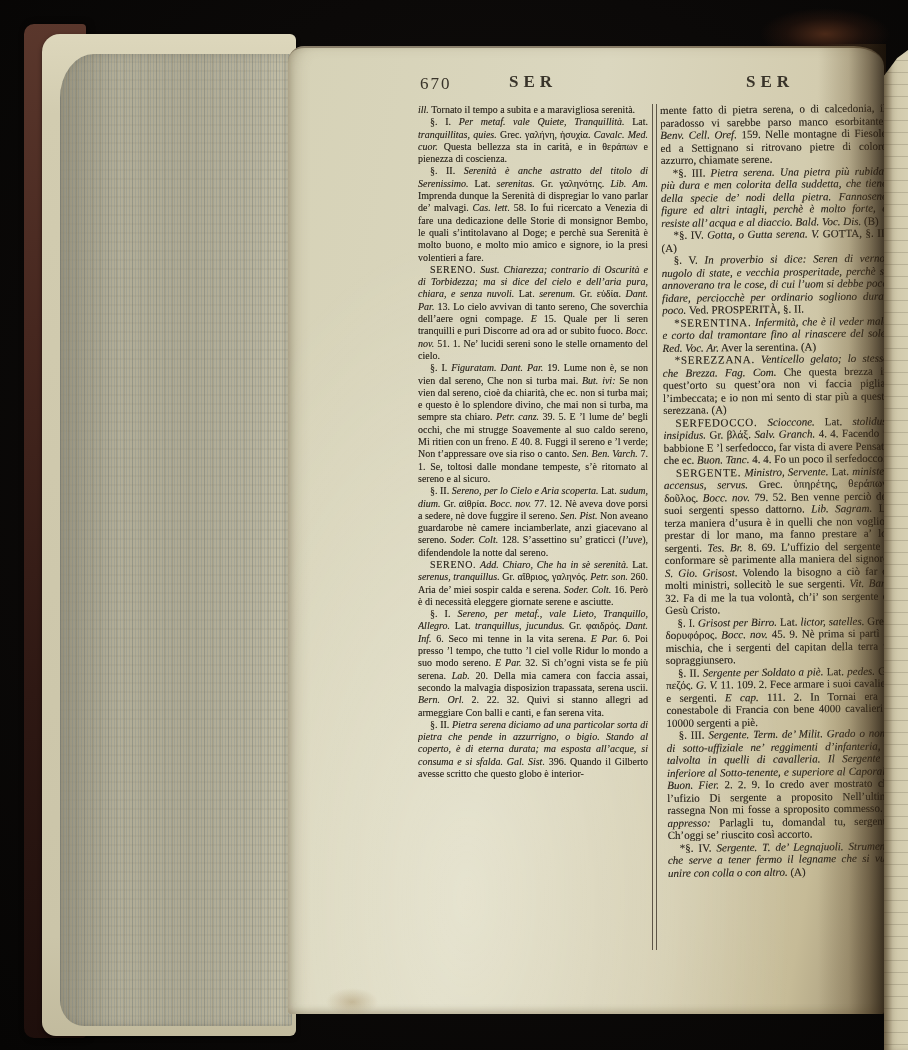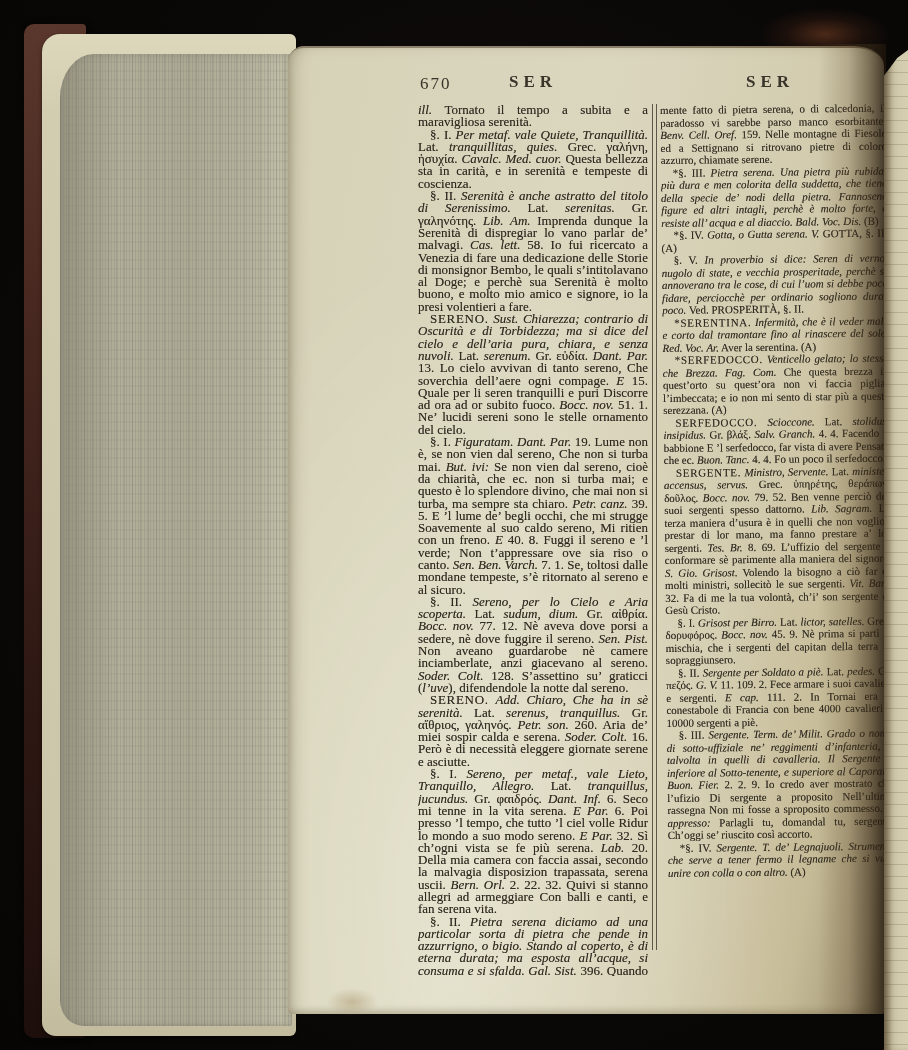--- a/index.html
+++ b/index.html
@@ -39,21 +39,21 @@
           repeating-linear-gradient(0deg, transparent 0 5px, rgba(85,78,60,.22) 5px 6px, transparent 6px 12px),
           linear-gradient(90deg,#b3a887 0%,#cfc7a9 35%,#d6cfb2 100%);
         box-shadow:inset 9px 0 9px -5px rgba(55,40,22,.65);}
   
   .pgnum{position:absolute;left:132px;top:26px;font-size:17px;letter-spacing:2px;color:#39342a;text-align:right;}
   .hdr{position:absolute;top:24px;font-size:17px;font-weight:700;letter-spacing:5px;color:#39342a;text-align:center;}
   .hdrL{left:130px;width:230px;}
   .hdrR{left:372px;width:220px;}
   .col{position:absolute;top:56px;color:#2f2a21;text-align:justify;overflow:hidden;
        text-shadow:0 0 .4px rgba(58,50,38,.55);}
-  .colL{left:130px;width:230px;height:872px;font-size:13px;line-height:12.3px;}
+  .colL{left:130px;width:230px;height:872px;font-size:10px;line-height:12.3px;}
   .colR{left:372px;width:226px;height:884px;font-size:11px;line-height:12.5px;
         transform:rotate(-0.6deg);transform-origin:0 0;}
   .para{margin:0;}
   .para.ind{text-indent:12px;}
   .it{font-style:italic;}
   .hw{font-weight:400;letter-spacing:.7px;}
   .divider{position:absolute;left:364px;top:56px;height:846px;width:3px;
         border-left:1px solid rgba(62,54,42,.8);border-right:1px solid rgba(62,54,42,.8);}
   .stain{position:absolute;left:38px;top:940px;width:52px;height:28px;
         background:radial-gradient(closest-side, rgba(150,122,76,.38), rgba(150,122,76,.14) 60%, transparent 100%);}
@@ -66,37 +66,37 @@
   <div class="cover"></div>
   <div class="stack"></div>
   <div class="fore"></div>
 
   <div class="page">
     <div class="pgnum">670</div>
     <div class="hdr hdrL">SER</div>
     <div class="hdr hdrR">SER</div>
     <div class="col colL">
         <p class="para"><span class="it">ill.</span><span> Tornato il tempo a subita e a maravigliosa serenità.</span></p>
-        <p class="para ind"><span>§. I. </span><span class="it">Per metaf. vale Quiete, Tranquillità.</span><span> Lat. </span><span class="it">tranquillitas, quies.</span><span> Grec. γαλήνη, ἡσυχία. </span><span class="it">Cavalc. Med. cuor.</span><span> Questa bellezza sta in carità, e in serenità e tempeste di coscienza.</span></p>
+        <p class="para ind"><span>§. I. </span><span class="it">Per metaf. vale Quiete, Tranquillità.</span><span> Lat. </span><span class="it">tranquillitas, quies.</span><span> Grec. γαλήνη, ἡσυχία. </span><span class="it">Cavalc. Med. cuor.</span><span> Questa bellezza sta in carità, e in θεράπων e pienezza di coscienza.</span></p>
         <p class="para ind"><span>§. II. </span><span class="it">Serenità è anche astratto del titolo di Serenissimo.</span><span> Lat. </span><span class="it">serenitas.</span><span> Gr. γαληνότης. </span><span class="it">Lib. Am.</span><span> Imprenda dunque la Serenità di dispregiar lo vano parlar de’ malvagi. </span><span class="it">Cas. lett.</span><span> 58. Io fui ricercato a Venezia di fare una dedicazione delle Storie di monsignor Bembo, le quali s’intitolavano al Doge; e perchè sua Serenità è molto buono, e molto mio amico e signore, io la presi volentieri a fare.</span></p>
         <p class="para ind"><span class="hw">SERENO.</span><span> </span><span class="it">Sust. Chiarezza; contrario di Oscurità e di Torbidezza; ma si dice del cielo e dell’aria pura, chiara, e senza nuvoli.</span><span> Lat. </span><span class="it">serenum.</span><span> Gr. εὐδία. </span><span class="it">Dant. Par.</span><span> 13. Lo cielo avvivan di tanto sereno, Che soverchia dell’aere ogni compage. </span><span class="it">E</span><span> 15. Quale per li seren tranquilli e puri Discorre ad ora ad or subito fuoco. </span><span class="it">Bocc. nov.</span><span> 51. 1. Ne’ lucidi sereni sono le stelle ornamento del cielo.</span></p>
         <p class="para ind"><span>§. I. </span><span class="it">Figuratam. Dant. Par.</span><span> 19. Lume non è, se non vien dal sereno, Che non si turba mai. </span><span class="it">But. ivi:</span><span> Se non vien dal sereno, cioè da chiarità, che ec. non si turba mai; e questo è lo splendore divino, che mai non si turba, ma sempre sta chiaro. </span><span class="it">Petr. canz.</span><span> 39. 5. E ’l lume de’ begli occhi, che mi strugge Soavemente al suo caldo sereno, Mi ritien con un freno. </span><span class="it">E</span><span> 40. 8. Fuggi il sereno e ’l verde; Non t’appressare ove sia riso o canto. </span><span class="it">Sen. Ben. Varch.</span><span> 7. 1. Se, toltosi dalle mondane tempeste, s’è ritornato al sereno e al sicuro.</span></p>
         <p class="para ind"><span>§. II. </span><span class="it">Sereno, per lo Cielo e Aria scoperta.</span><span> Lat. </span><span class="it">sudum, dium.</span><span> Gr. αἰθρία. </span><span class="it">Bocc. nov.</span><span> 77. 12. Nè aveva dove porsi a sedere, nè dove fuggire il sereno. </span><span class="it">Sen. Pist.</span><span> Non aveano guardarobe nè camere inciamberlate, anzi giacevano al sereno. </span><span class="it">Soder. Colt.</span><span> 128. S’assettino su’ graticci (</span><span class="it">l’uve</span><span>), difendendole la notte dal sereno.</span></p>
         <p class="para ind"><span class="hw">SERENO.</span><span> </span><span class="it">Add. Chiaro, Che ha in sè serenità.</span><span> Lat. </span><span class="it">serenus, tranquillus.</span><span> Gr. αἴθριος, γαληνός. </span><span class="it">Petr. son.</span><span> 260. Aria de’ miei sospir calda e serena. </span><span class="it">Soder. Colt.</span><span> 16. Però è di necessità eleggere giornate serene e asciutte.</span></p>
         <p class="para ind"><span>§. I. </span><span class="it">Sereno, per metaf., vale Lieto, Tranquillo, Allegro.</span><span> Lat. </span><span class="it">tranquillus, jucundus.</span><span> Gr. φαιδρός. </span><span class="it">Dant. Inf.</span><span> 6. Seco mi tenne in la vita serena. </span><span class="it">E Par.</span><span> 6. Poi presso ’l tempo, che tutto ’l ciel volle Ridur lo mondo a suo modo sereno. </span><span class="it">E Par.</span><span> 32. Sì ch’ogni vista se fe più serena. </span><span class="it">Lab.</span><span> 20. Della mia camera con faccia assai, secondo la malvagia disposizion trapassata, serena uscii. </span><span class="it">Bern. Orl.</span><span> 2. 22. 32. Quivi si stanno allegri ad armeggiare Con balli e canti, e fan serena vita.</span></p>
         <p class="para ind"><span>§. II. </span><span class="it">Pietra serena diciamo ad una particolar sorta di pietra che pende in azzurrigno, o bigio. Stando al coperto, è di eterna durata; ma esposta all’acque, si consuma e si sfalda.</span><span> </span><span class="it">Gal. Sist.</span><span> 396. Quando il Gilberto avesse scritto che questo globo è interior-</span></p>
       </div>
     <div class="divider"></div>
     <div class="col colR">
         <p class="para"><span>mente fatto di pietra serena, o di calcedonia, il paradosso vi sarebbe parso manco esorbitante. </span><span class="it">Benv. Cell. Oref.</span><span> 159. Nelle montagne di Fiesole ed a Settignano si ritrovano pietre di colore azzurro, chiamate serene.</span></p>
         <p class="para ind"><span>*§. III. </span><span class="it">Pietra serena. Una pietra più rubida, più dura e men colorita della suddetta, che tiene della specie de’ nodi della pietra. Fannosene figure ed altri intagli, perchè è molto forte, e resiste all’ acqua e al diaccio.</span><span> </span><span class="it">Bald. Voc. Dis.</span><span> (B)</span></p>
         <p class="para ind"><span>*§. IV. </span><span class="it">Gotta, o Gutta serena. V.</span><span> GOTTA, §. II. (A)</span></p>
         <p class="para ind"><span>§. V. </span><span class="it">In proverbio si dice: Seren di verno, nugolo di state, e vecchia prosperitade, perchè s’ annoverano tra le cose, di cui l’uom si debbe poco fidare, perciocchè per ordinario sogliono durar poco.</span><span> Ved. PROSPERITÀ, §. II.</span></p>
         <p class="para ind"><span class="hw">*SERENTINA.</span><span> </span><span class="it">Infermità, che è il veder male e corto dal tramontare fino al rinascere del sole.</span><span> </span><span class="it">Red. Voc. Ar.</span><span> Aver la serentina. (A)</span></p>
-        <p class="para ind"><span class="hw">*SERFEDOCCO.</span><span> </span><span class="it">Venticello gelato; lo stesso che Brezza.</span><span> </span><span class="it">Fag. Com.</span><span> Che questa brezza in quest’orto su quest’ora non vi faccia pigliar l’imbeccata; e io non mi sento di star più a questa serezzana. (A)</span></p>
+        <p class="para ind"><span class="hw">*SEREZZANA.</span><span> </span><span class="it">Venticello gelato; lo stesso che Brezza.</span><span> </span><span class="it">Fag. Com.</span><span> Che questa brezza in quest’orto su quest’ora non vi faccia pigliar l’imbeccata; e io non mi sento di star più a questa serezzana. (A)</span></p>
         <p class="para ind"><span class="hw">SERFEDOCCO.</span><span> </span><span class="it">Scioccone.</span><span> Lat. </span><span class="it">stolidus, insipidus.</span><span> Gr. βλάξ. </span><span class="it">Salv. Granch.</span><span> 4. 4. Facendo ’l babbione E ’l serfedocco, far vista di avere Pensato che ec. </span><span class="it">Buon. Tanc.</span><span> 4. 4. Fo un poco il serfedocco.</span></p>
         <p class="para ind"><span class="hw">SERGENTE.</span><span> </span><span class="it">Ministro, Servente.</span><span> Lat. </span><span class="it">minister, accensus, servus.</span><span> Grec. ὑπηρέτης, θεράπων, δοῦλος. </span><span class="it">Bocc. nov.</span><span> 79. 52. Ben venne perciò de’ suoi sergenti spesso dattorno. </span><span class="it">Lib. Sagram.</span><span> La terza maniera d’usura è in quelli che non voglion prestar di lor mano, ma fanno prestare a’ lor sergenti. </span><span class="it">Tes. Br.</span><span> 8. 69. L’uffizio del sergente è conformare sè parimente alla maniera del signore. </span><span class="it">S. Gio. Grisost.</span><span> Volendo la bisogno a ciò far di molti ministri, sollecitò le sue sergenti. </span><span class="it">Vit. Barl.</span><span> 32. Fa di me la tua volontà, ch’i’ son sergente di Gesù Cristo.</span></p>
         <p class="para ind"><span>§. I. </span><span class="it">Grisost per Birro.</span><span> Lat. </span><span class="it">lictor, satelles.</span><span> Grec. δορυφόρος. </span><span class="it">Bocc. nov.</span><span> 45. 9. Nè prima si partì la mischia, che i sergenti del capitan della terra vi sopraggiunsero.</span></p>
         <p class="para ind"><span>§. II. </span><span class="it">Sergente per Soldato a piè.</span><span> Lat. </span><span class="it">pedes.</span><span> Gr. πεζός. </span><span class="it">G. V.</span><span> 11. 109. 2. Fece armare i suoi cavalieri e sergenti. </span><span class="it">E cap.</span><span> 111. 2. In Tornai era il conestabole di Francia con bene 4000 cavalieri e 10000 sergenti a piè.</span></p>
         <p class="para ind"><span>§. III. </span><span class="it">Sergente. Term. de’ Milit. Grado o nome di sotto-uffiziale ne’ reggimenti d’infanteria, e talvolta in quelli di cavalleria. Il Sergente è inferiore al Sotto-tenente, e superiore al Caporale.</span><span> </span><span class="it">Buon. Fier.</span><span> 2. 2. 9. Io credo aver mostrato che l’ufizio Di sergente a proposito Nell’ultima rassegna Non mi fosse a sproposito commesso. </span><span class="it">E appresso:</span><span> Parlagli tu, domandal tu, sergente, Ch’oggi se’ riuscito così accorto.</span></p>
         <p class="para ind"><span>*§. IV. </span><span class="it">Sergente. T. de’ Legnajuoli. Strumento che serve a tener fermo il legname che si vuol unire con colla o con altro.</span><span> (A)</span></p>
       </div>
     <div class="stain"></div>
   </div>
 

